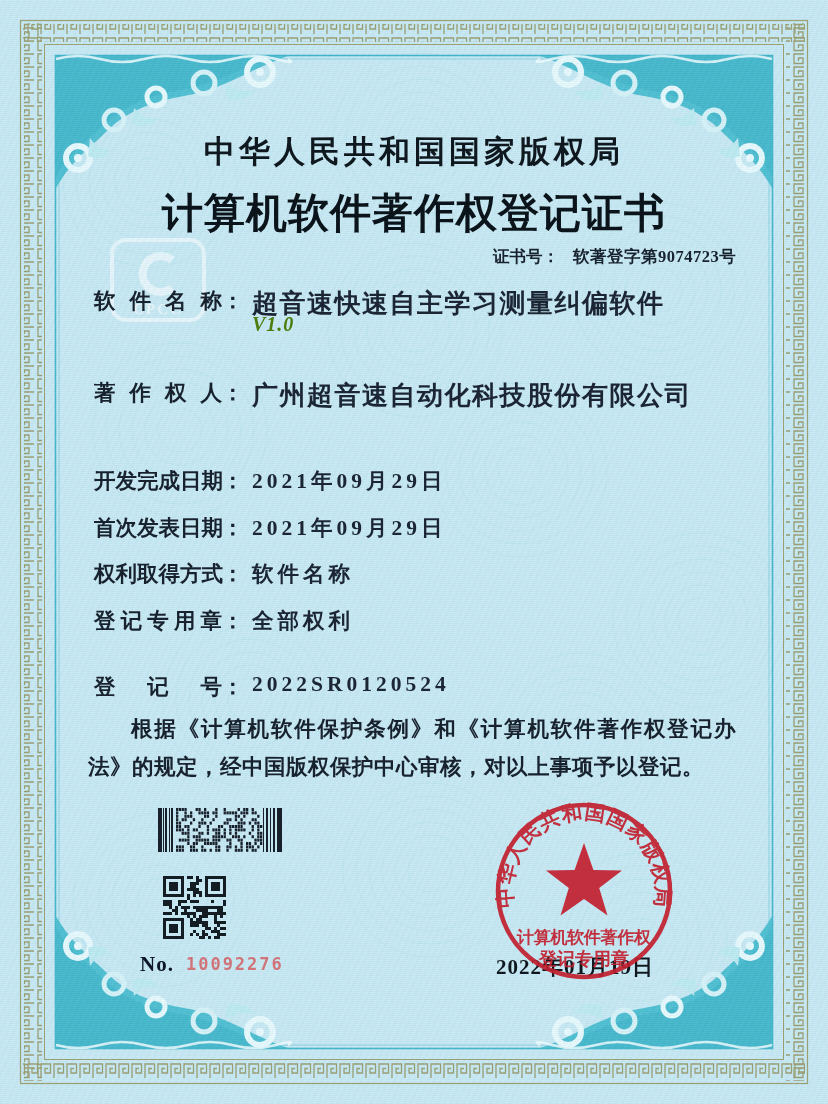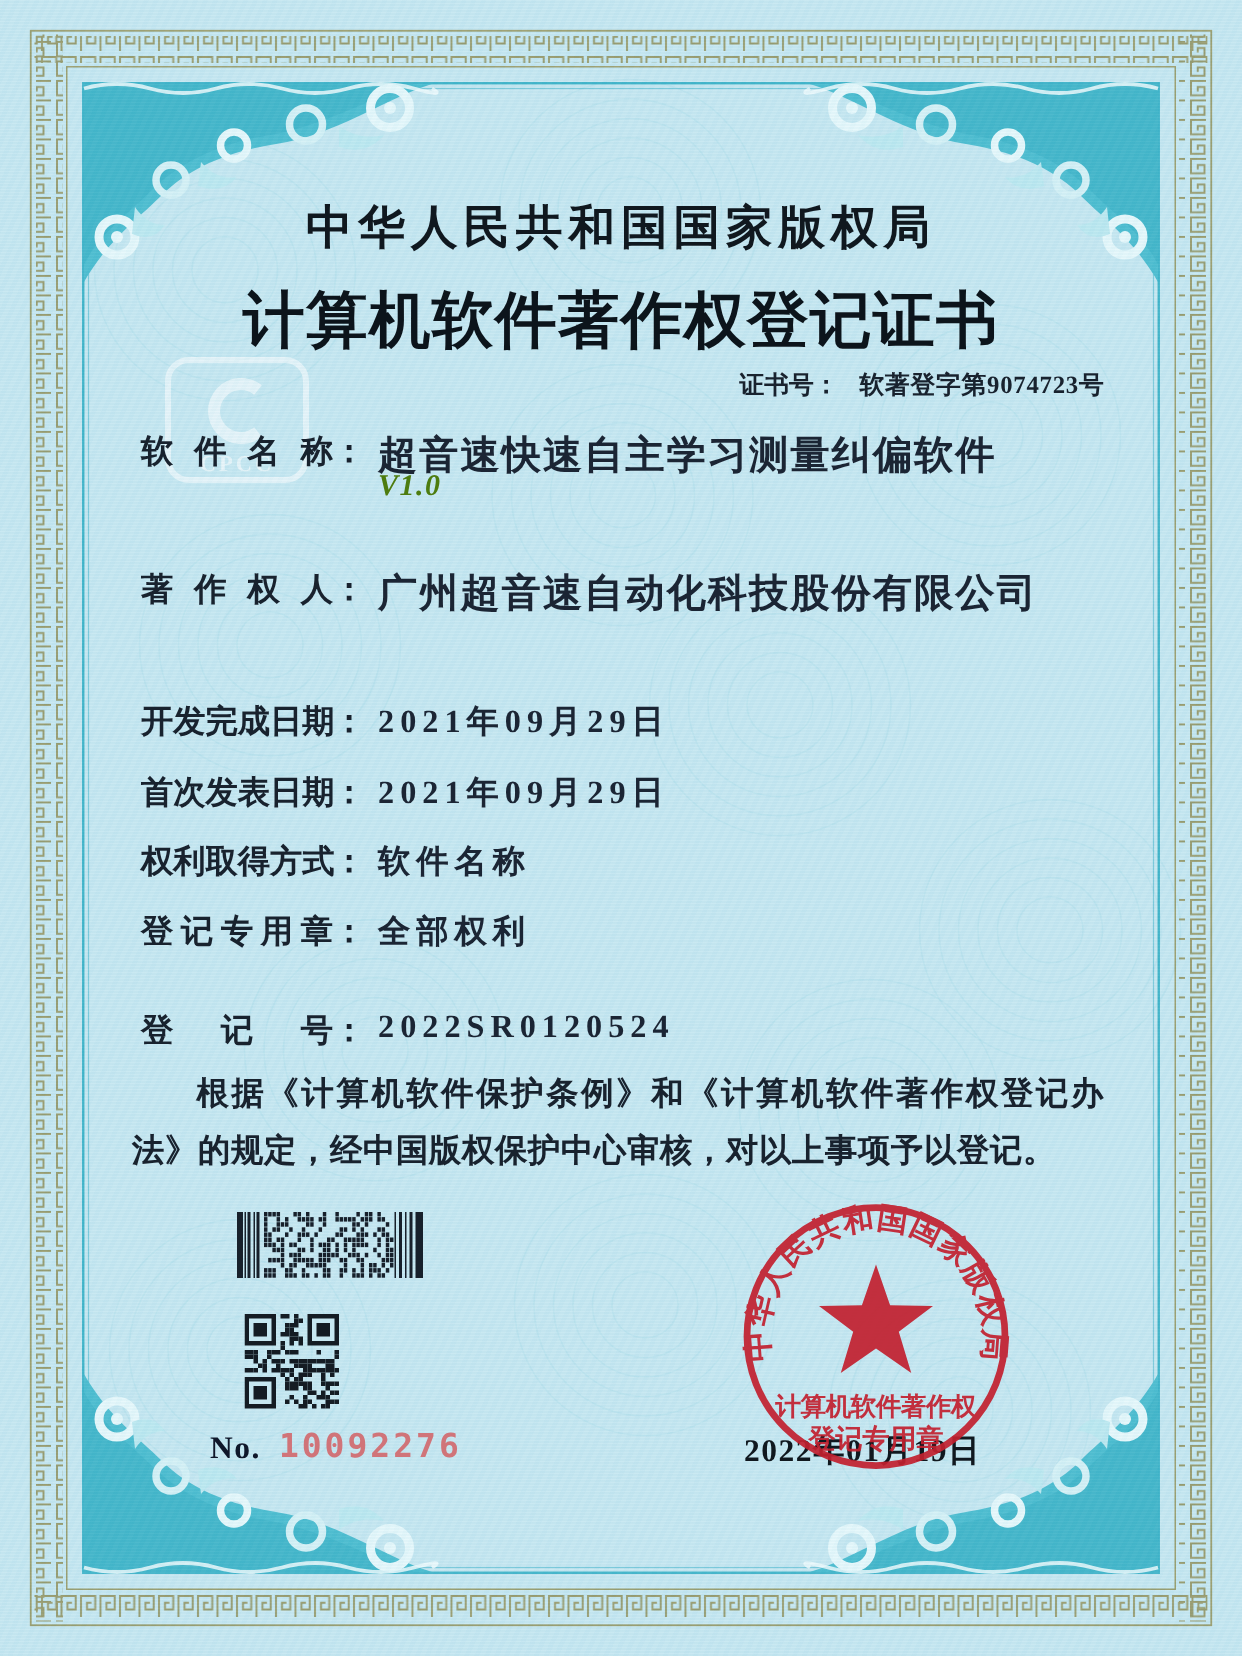--- a/index.html
+++ b/index.html
@@ -46,21 +46,21 @@
     font-size:21.5px;line-height:38px;letter-spacing:.5px;
     text-indent:2em;text-align:justify;font-weight:600;color:#18222e;
   }
   
   #barcode{left:158px;top:808px;width:124px;height:44px;}
   #qrcode{left:163px;top:876px;width:64px;height:64px;}
   .no-line{left:140px;top:952px;font-size:21px;white-space:nowrap;}
   .no-label{font-weight:700;color:#0f172a;letter-spacing:1px;}
   .serial{
     font-family:"DejaVu Sans Mono","Liberation Mono",monospace;
-    font-size:22px;font-weight:700;color:#d2686d;letter-spacing:2px;
+    font-size:17px;font-weight:700;color:#d2686d;letter-spacing:2px;
     margin-left:12px;vertical-align:1px;opacity:.9;
   }
   .issue-date{left:496px;top:953px;font-size:21px;font-weight:700;letter-spacing:1px;color:#10181f;z-index:3;}
   #seal{left:490px;top:797px;z-index:4;opacity:.92;}
   #seal text{font-family:"Liberation Serif","DejaVu Serif",serif;font-weight:700;}
 </style>
 </head>
 <body>
 
 <svg id="bg-art" width="828" height="1104" viewBox="0 0 828 1104">

